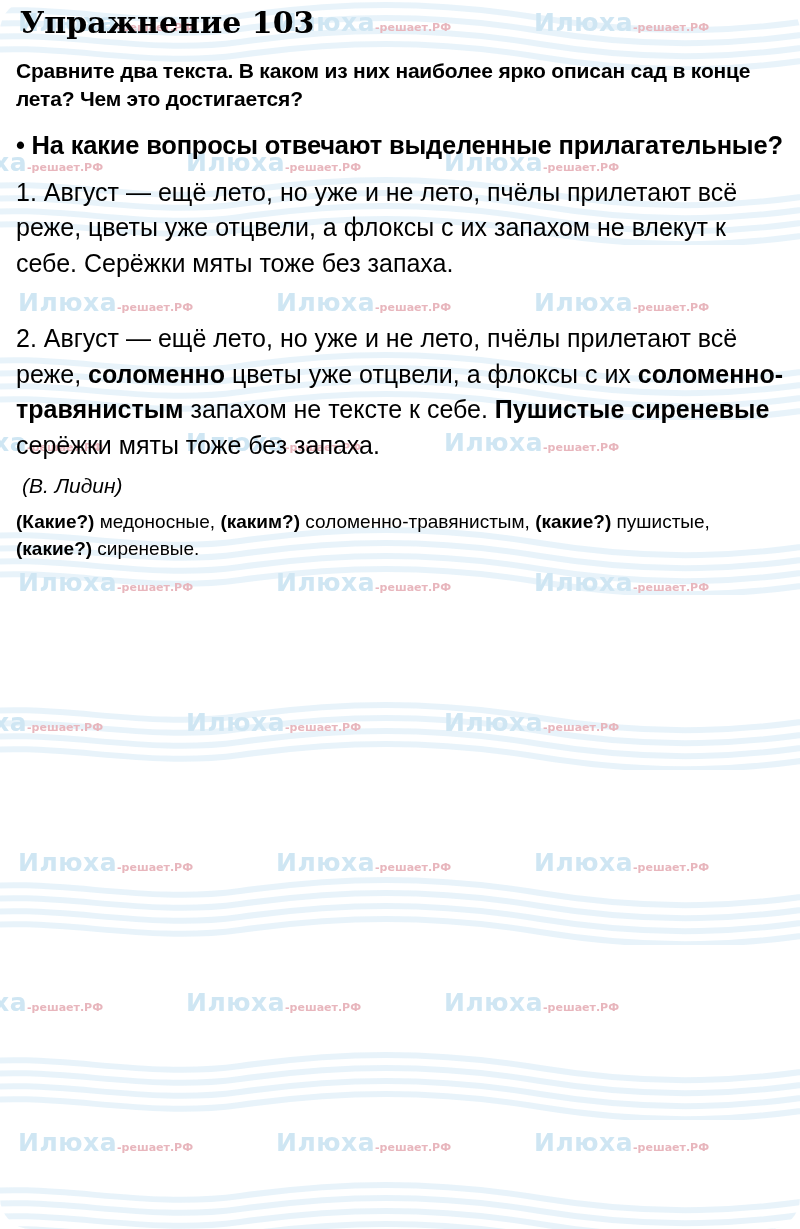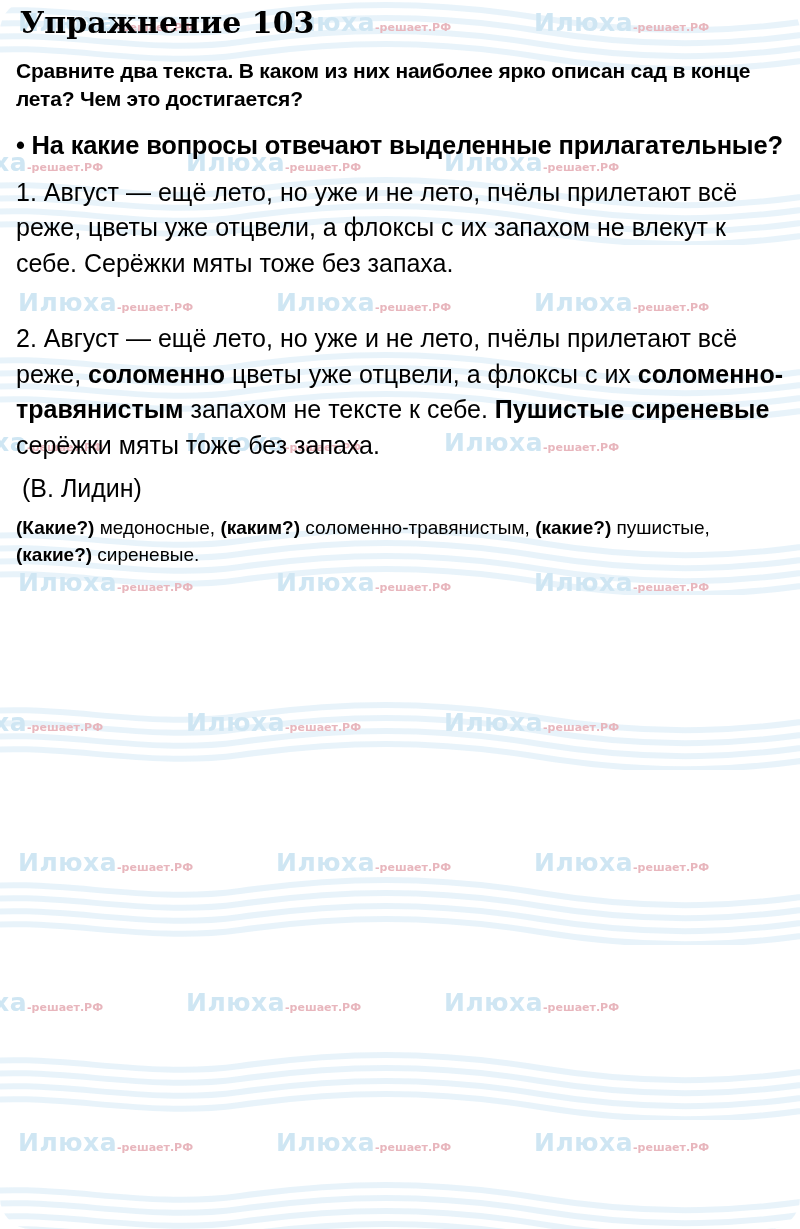--- a/index.html
+++ b/index.html
@@ -86,23 +86,24 @@
   .para.spaced {
     margin-top: 40px;
   }
   .answer {
     font-size: 19px;
     line-height: 1.42;
     margin: 0 0 2px 2px;
   }
   .b { font-weight: bold; }
   .src {
-    font-size: 25px;
+    font-size: 21px;
     line-height: 1.42;
     margin: 0 0 8px 8px;
+    font-style: italic;
   }
 </style>
 </head>
 <body>
 
 <div class="watermark-layer" id="wmlayer">
     <div class="wave" style="top: 0px;">
       <svg width="900" height="70" viewBox="0 0 900 70">
         <path d="M0,14 C 90,0 180,30 280,16 S 470,0 580,18 S 790,34 900,12" fill="none" stroke="#d6eaf6" stroke-width="6"></path>
         <path d="M0,27 C 90,13 180,43 280,29 S 470,13 580,31 S 790,47 900,25" fill="none" stroke="#d6eaf6" stroke-width="6"></path>

